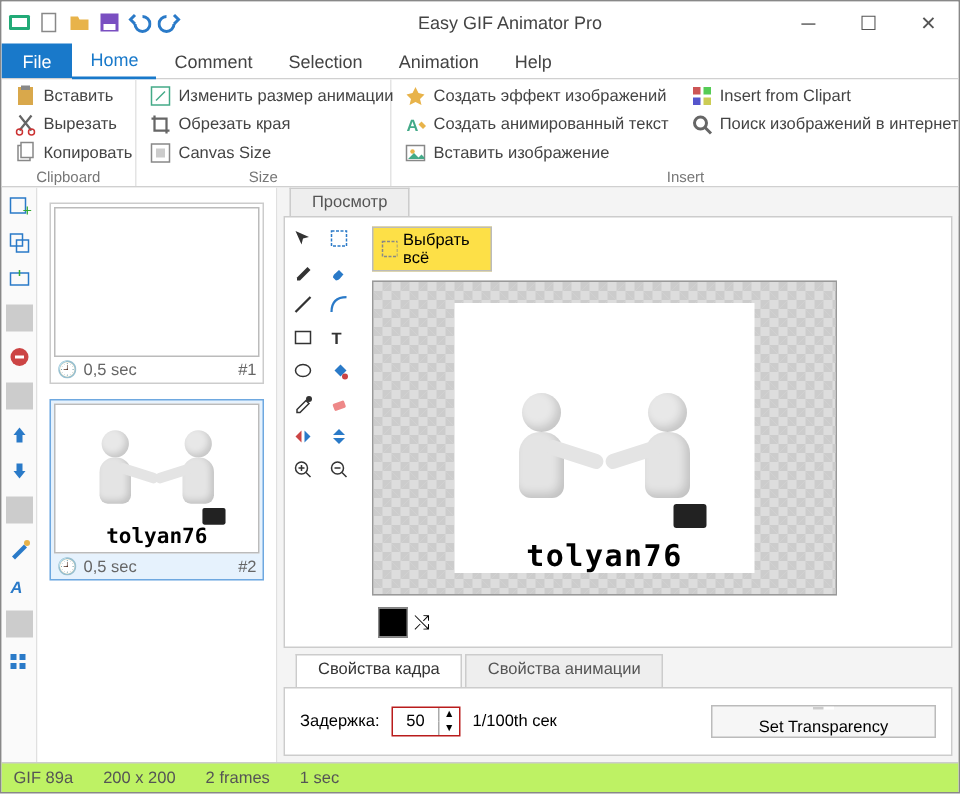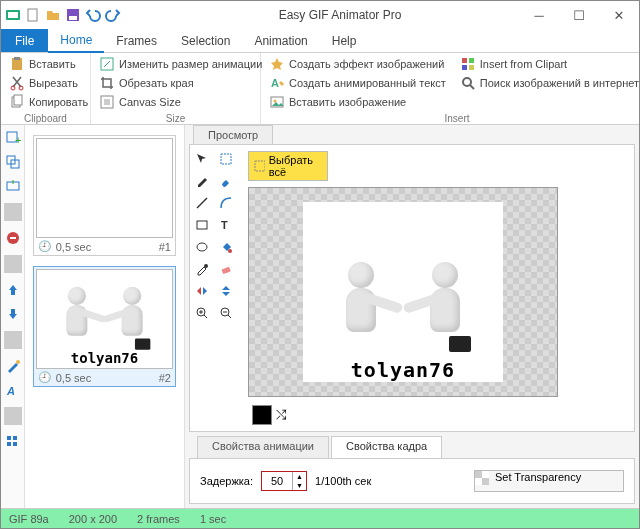--- a/index.html
+++ b/index.html
@@ -46,23 +46,23 @@
 .art-label { font-family: monospace; font-size: 20px; font-weight: bold; letter-spacing:1px; }
 .color-sw { margin-top:8px; display:flex; align-items:center; gap:4px; padding-left:4px;}
 .color-sw .sw { width:20px; height:20px; background:#000; border:1px solid #888; }
 .props { height: 80px; background: #f4f4f4; margin: 4px; display: flex; flex-direction: column; }
 .props-tabs { display: flex; height: 22px; padding-left: 8px; }
 .props-body { flex:1; background:#fff; border:1px solid #ccc; display:flex; align-items:center; padding: 0 10px; gap: 8px; }
 .spin { display:flex; align-items:center; border:1px solid #b91c1c; }
 .spin input { width:30px; border:none; text-align:center; height:18px; }
 .spin-btns { display:flex; flex-direction:column; }
 .spin-btns div { width:14px; height:9px; border-left:1px solid #aaa; display:flex; align-items:center; justify-content:center; font-size:7px; }
-.prop-btn { margin-left:auto; width:150px; height:22px; border:1px solid #bbb; background:#f6f6f6; display:flex; align-items:flex-start; gap:6px; padding:0 0; }
+.prop-btn { margin-left:auto; width:150px; height:22px; border:1px solid #bbb; background:#f6f6f6; display:flex; align-items:center; gap:6px; padding:0 11px;flex-direction:column; }
 .prop-btns { display:flex; flex-direction:column; gap:4px; margin-left:auto; }
-.statusbar { height: 20px; background:#86efac; border-top:1px solid #ccc; display:flex; align-items:center; gap:20px; padding:0 8px; color:#555; }
+.statusbar { height: 20px; background:#bef264; border-top:1px solid #ccc; display:flex; align-items:center; gap:20px; padding:0 8px; color:#555; }
 svg { display:block; }
 .handshake { position:relative; width:140px; height:100px; }
 .fig { position:absolute; width:40px; height:80px; }
 .fig .head { width:26px; height:26px; background:#e8e8e8; border-radius:50%; margin:0 auto; box-shadow: inset -3px -3px 6px rgba(0,0,0,0.15); }
 .fig .body { width:30px; height:44px; background:#e4e4e4; border-radius:14px 14px 8px 8px; margin:0 auto; box-shadow: inset -3px -3px 6px rgba(0,0,0,0.15);}
 .fig.l { left:8px; top:4px; }
 .fig.r { right:8px; top:4px; }
 .arm { position:absolute; width:40px; height:10px; background:#e4e4e4; border-radius:5px; top:40px; }
 .arm.l { left:30px; transform:rotate(18deg); }
 .arm.r { right:30px; transform:rotate(-18deg); }
@@ -112,21 +112,21 @@
   <div class="titlebar-btns">
     <div>─</div>
     <div>☐</div>
     <div>✕</div>
   </div>
 </div>
 
 <div class="menubar">
   <div class="file-tab">File</div>
   <div class="menu-tab active">Home</div>
-  <div class="menu-tab">Frames</div>
+  <div class="menu-tab">Comment</div>
   <div class="menu-tab">Selection</div>
   <div class="menu-tab">Animation</div>
   <div class="menu-tab">Help</div>
 </div>
 
 <div class="ribbon">
   <div class="ribbon-group" style="width:90px">
     <div class="ribbon-body">
         <div class="ribbon-col">
       <div class="ribbon-item">
@@ -449,22 +449,22 @@
         </div>
         <div class="color-sw">
           <div class="sw"></div>
           <span style="font-size:13px">⤭</span>
         </div>
       </div>
     </div>
 
     <div class="props">
       <div class="props-tabs">
+        <div class="etab active">Свойства кадра</div>
         <div class="etab">Свойства анимации</div>
-        <div class="etab active">Свойства кадра</div>
       </div>
       <div class="props-body">
         <span>Задержка:</span>
         <div class="spin">
           <input value="50" style="">
           <div class="spin-btns">
               <div>▲</div>
               <div>▼</div>
             </div>
         </div>

